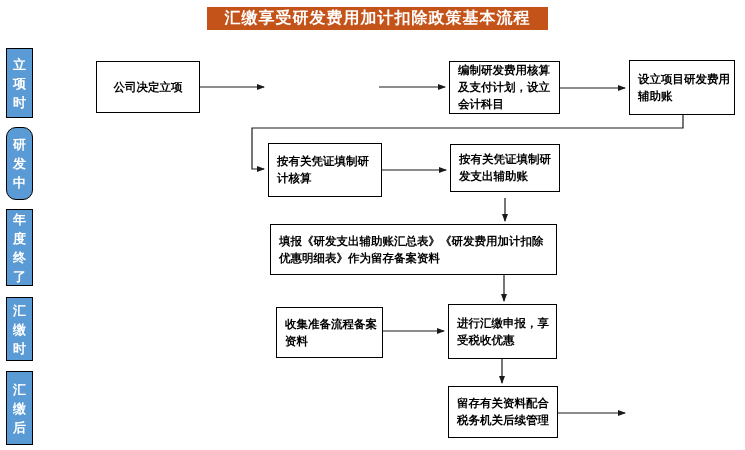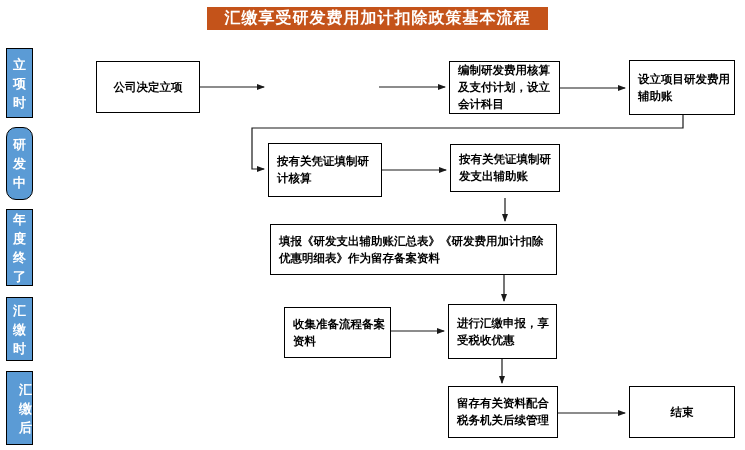--- a/index.html
+++ b/index.html
@@ -22,37 +22,37 @@
     position:absolute;left:6px;width:27px;
     background:var(--stage-bg);border:1px solid #000;box-sizing:border-box;
     color:var(--stage-fg);font-size:13px;font-weight:bold;
     display:flex;align-items:center;justify-content:center;
   }
   .stage span{display:block;width:1em;line-height:19px;word-break:break-all;text-align:center;}
   .s1{top:48px;height:70px;}
   .s2{top:127px;height:73px;border-radius:10px;}
   .s3{top:209px;height:77px;}
   .s4{top:297px;height:64px;}
-  .s5{top:371px;height:74px;justify-content:flex-end;}
+  .s5{top:371px;height:74px;}
 
   .node{
     position:absolute;background:#ffffff;border:1px solid var(--node-border);
     box-sizing:border-box;color:#000;font-size:11.5px;font-weight:bold;line-height:17px;
     display:flex;align-items:center;justify-content:flex-start;
     padding:2px 4px 2px 8px;white-space:pre-wrap;z-index:2;
   }
   .node.center{justify-content:center;text-align:center;padding:7px 4px;}
   .n1{left:96px;top:61px;width:104px;height:52px;}
   .n2{left:268px;top:60px;width:111px;height:55px;}
   .n3{left:449px;top:61px;width:111px;height:53px;}
   .n4{left:629px;top:60px;width:106px;height:55px;}
   .n5{left:268px;top:143px;width:114px;height:54px;}
   .n6{left:450px;top:144px;width:110px;height:48px;}
   .n7{left:270px;top:224px;width:287px;height:51px;}
-  .n8{left:284px;top:307px;width:107px;height:51px;}
+  .n8{left:276px;top:307px;width:107px;height:51px;}
   .n9{left:448px;top:304px;width:109px;height:55px;}
   .n10{left:448px;top:386px;width:110px;height:52px;}
   .n11{left:629px;top:386px;width:106px;height:52px;}
 
   .wires{position:absolute;left:0;top:0;width:745px;height:450px;z-index:1;pointer-events:none;}
   .wires line,.wires polyline{stroke:var(--connector);stroke-width:1.2;fill:none;}
 </style>
 </head>
 <body>
 
@@ -105,15 +105,14 @@
   <div class="node n6">按有关凭证填制研
 发支出辅助账</div>
   <div class="node n7">填报《研发支出辅助账汇总表》《研发费用加计扣除
 优惠明细表》作为留存备案资料</div>
   <div class="node n8">收集准备流程备案
 资料</div>
   <div class="node n9">进行汇缴申报，享
 受税收优惠</div>
   <div class="node n10">留存有关资料配合
 税务机关后续管理</div>
-  <div class="node n11 center">结束</div>
 
 </div>
 
 </body></html>

